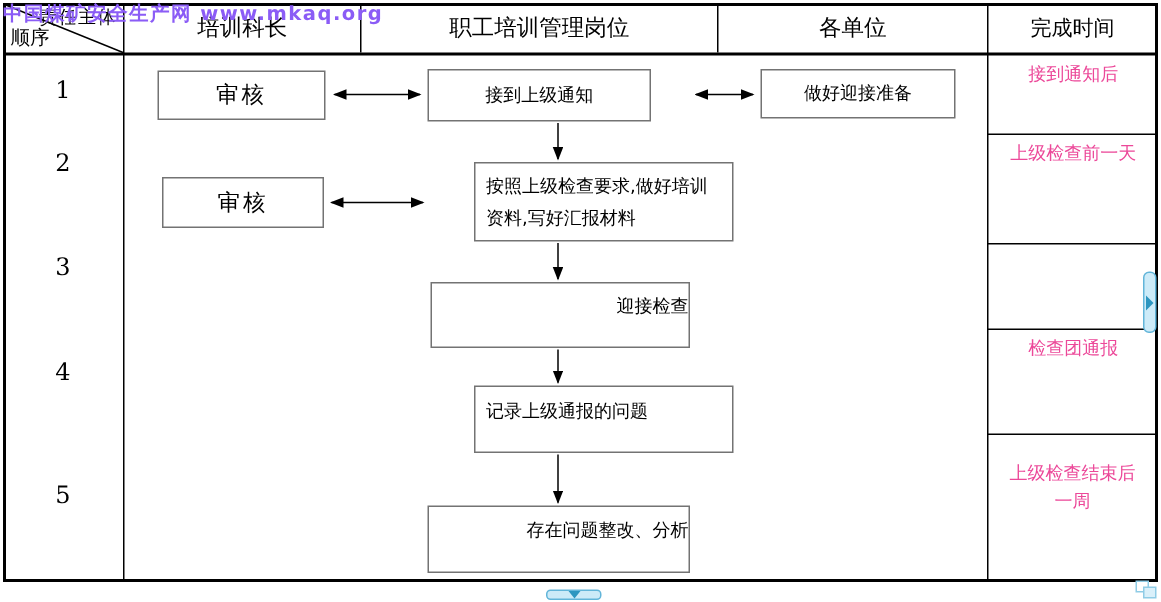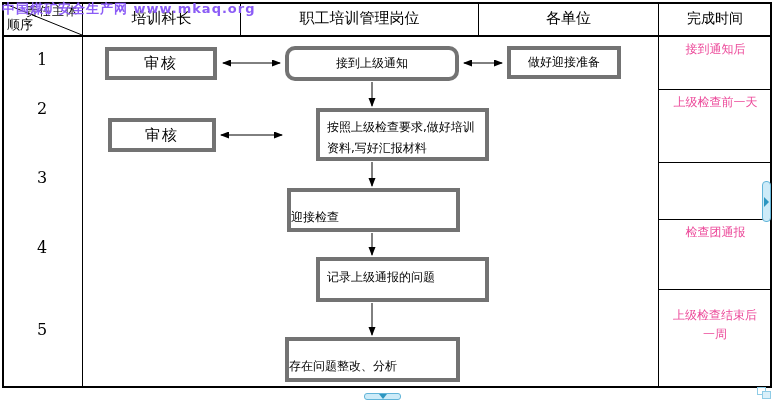--- a/index.html
+++ b/index.html
@@ -6,23 +6,23 @@
   body{font-family:"DejaVu Sans","Liberation Sans",sans-serif;}
   .canvas{position:relative;width:774px;height:401px;background:#fff;overflow:hidden;}
   .outer{position:absolute;left:2px;top:2px;width:770px;height:386px;border:2px solid #000;box-sizing:border-box;}
   .vline,.hline{position:absolute;background:#000;}
   .overlay{position:absolute;left:0;top:0;z-index:3;}
   .hcell{position:absolute;top:2px;height:33px;display:flex;align-items:center;justify-content:center;font-size:15px;color:#000;z-index:2;}
   .corner-top{position:absolute;left:26px;top:3px;width:56px;font-size:12px;color:#000;z-index:1;letter-spacing:1px;}
   .corner-bottom{position:absolute;left:7px;top:16px;font-size:13px;color:#000;z-index:2;}
   .watermark{position:absolute;left:2px;top:0px;font-size:13px;font-weight:bold;color:#8b5cf6;letter-spacing:1px;white-space:nowrap;z-index:6;}
   .seq{position:absolute;left:2px;width:80px;text-align:center;font-family:"DejaVu Serif","Liberation Serif",serif;font-size:16px;color:#000;z-index:2;}
-  .fbox{position:absolute;background:#fff;border:4px solid #737373;box-sizing:border-box;font-size:12px;color:#000;z-index:4;}
+  .fbox{position:absolute;background:#fff;border:1px solid #737373;box-sizing:border-box;font-size:12px;color:#000;z-index:4;}
   .fbox.center{display:flex;align-items:center;justify-content:center;}
-  .fbox.topcenter{text-align:left;padding-top:17px;}
+  .fbox.topcenter{text-align:right;padding-top:7px;}
   .fbox.topleft{padding:5px 7px;line-height:21px;text-align:left;margin-left:29px;}
   .audit{font-size:15px;letter-spacing:2px;}
   .tcell{position:absolute;text-align:center;font-size:12px;color:#ec4899;line-height:19px;z-index:2;}
   .handle-v{position:absolute;left:762px;top:181px;width:9px;height:41px;background:#cdebf8;border:1px solid #62b5d9;border-radius:4px;box-sizing:border-box;z-index:7;}
   .chev-r{position:absolute;left:1px;top:15px;width:0;height:0;border-top:5px solid transparent;border-bottom:5px solid transparent;border-left:5px solid #2d96c0;}
   .handle-h{position:absolute;left:364px;top:393px;width:37px;height:7px;background:#cdebf8;border:1px solid #62b5d9;border-radius:3px;box-sizing:border-box;z-index:7;}
   .chev-d{position:absolute;left:14px;top:0px;width:0;height:0;border-left:4px solid transparent;border-right:4px solid transparent;border-top:5px solid #2d96c0;}
   .corner-handle{position:absolute;left:756px;top:386px;z-index:7;}
 </style>
 </head>
@@ -69,22 +69,22 @@
     <line x1="223" y1="63" x2="280" y2="63" stroke="#000" stroke-width="1" marker-start="url(#mS)" marker-end="url(#mE)"></line>
     <line x1="464" y1="63" x2="502" y2="63" stroke="#000" stroke-width="1" marker-start="url(#mS)" marker-end="url(#mE)"></line>
     <line x1="221" y1="135" x2="282" y2="135" stroke="#000" stroke-width="1" marker-start="url(#mS)" marker-end="url(#mE)"></line>
     <line x1="372" y1="82" x2="372" y2="106" stroke="#000" stroke-width="1" marker-end="url(#mE)"></line>
     <line x1="372" y1="162" x2="372" y2="186" stroke="#000" stroke-width="1" marker-end="url(#mE)"></line>
     <line x1="372" y1="233" x2="372" y2="255" stroke="#000" stroke-width="1" marker-end="url(#mE)"></line>
     <line x1="372" y1="303" x2="372" y2="335" stroke="#000" stroke-width="1" marker-end="url(#mE)"></line>
   </svg>
 
   <div class="fbox center audit" style="left:105px;top:47px;width:112px;height:33px;">审核</div>
-  <div class="fbox center" style="left:285px;top:46px;width:174px;height:35px;border-radius:10px;">接到上级通知</div>
-  <div class="fbox center" style="left:507px;top:46px;width:114px;height:33px;">做好迎接准备</div>
+  <div class="fbox center" style="left:285px;top:46px;width:149px;height:35px;">接到上级通知</div>
+  <div class="fbox center" style="left:507px;top:46px;width:130px;height:33px;">做好迎接准备</div>
 
   <div class="fbox center audit" style="left:108px;top:118px;width:108px;height:34px;">审核</div>
   <div class="fbox topleft" style="left:287px;top:108px;width:173px;height:53px;">按照上级检查要求,做好培训资料,写好汇报材料</div>
 
   <div class="fbox topcenter" style="left:287px;top:188px;width:173px;height:44px;">迎接检查</div>
 
   <div class="fbox topleft" style="left:287px;top:257px;width:173px;height:45px;padding-top:6px;">记录上级通报的问题</div>
 
   <div class="fbox topcenter" style="left:285px;top:337px;width:175px;height:45px;">存在问题整改、分析</div>
 

